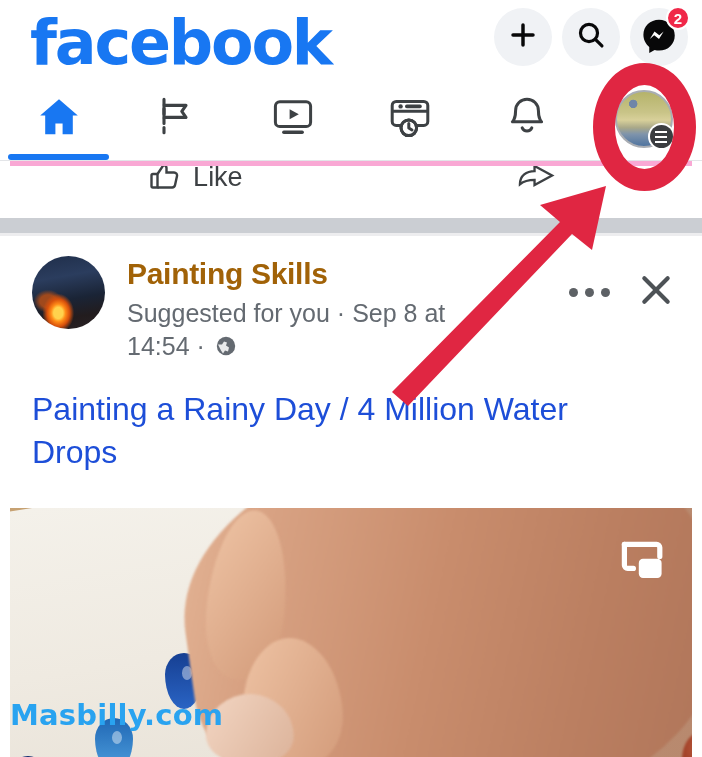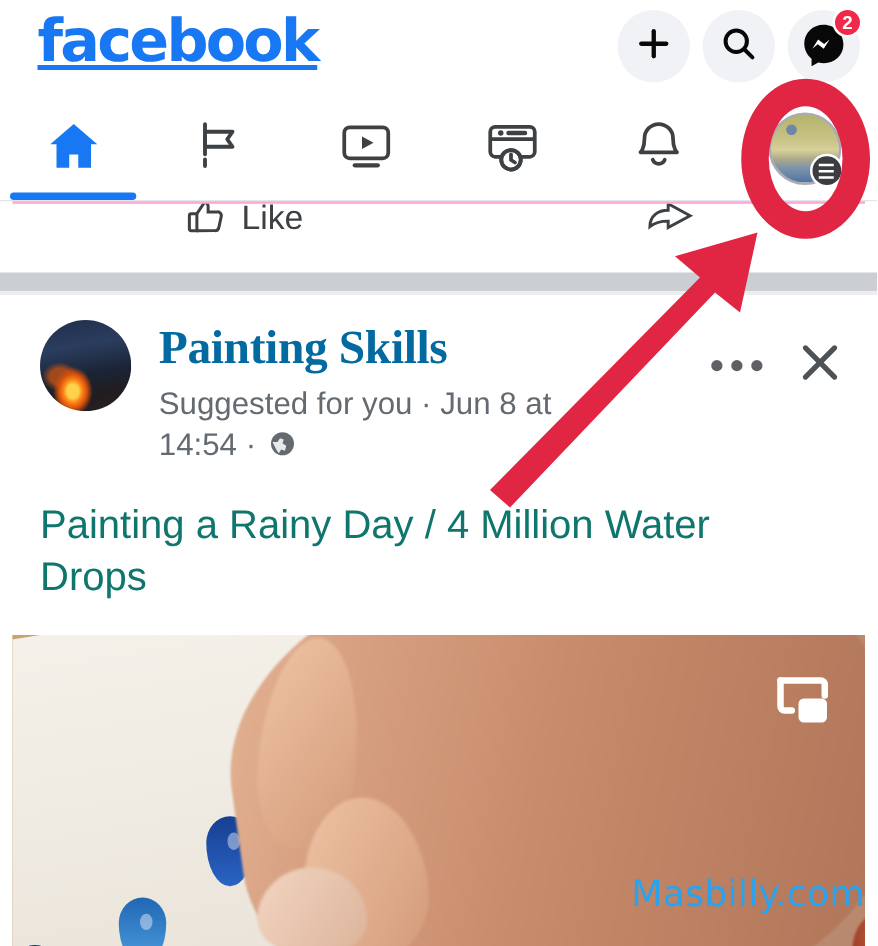--- a/index.html
+++ b/index.html
@@ -24,21 +24,21 @@
     background: #ffffff;
     border-top: 1px solid #e3e5e8;
   }
   .action-bar {
     position: absolute;
     top: 161px; left: 10px; right: 10px;
     height: 46px;
     display: flex;
     align-items: flex-start;
     justify-content: space-around;
-    border-top: 2px solid #f9a8d4;
+    border-top: 5px solid #f9a8d4;
     overflow: hidden;
   }
   .action-btn {
     display: flex;
     align-items: center;
     gap: 10px;
     height: 46px;
     margin-top: -12px;
   }
   .action-btn .lbl {
@@ -71,26 +71,25 @@
     background: #ffffff;
     z-index: 20;
   }
   .brand-row {
     position: relative;
     height: 78px;
   }
   .fb-wordmark {
     position: absolute;
     left: 30px; top: 6px;
-    font-size: 47px;
+    font-size: 62px;
     font-weight: 700;
     letter-spacing: -2.2px;
     color: #1877f2;
     font-family: "DejaVu Sans", sans-serif;
-    text-decoration: underline;
   }
   .top-actions {
     position: absolute;
     right: 14px; top: 8px;
     display: flex;
     gap: 10px;
   }
   .circle-btn {
     position: relative;
     width: 58px; height: 58px;
@@ -201,25 +200,25 @@
       radial-gradient(ellipse at 22% 62%, #a0491c 0 10%, transparent 18%),
       linear-gradient(170deg, #1f2e4a 0%, #2b3d5e 30%, #1a2436 58%, #221c1e 80%, #2a2224 100%);
     overflow: hidden;
   }
   .head-text {
     margin-left: 22px;
     flex: 1 1 auto;
     min-width: 0;
   }
   .page-name {
-    font-size: 38px;
+    font-size: 30px;
     font-weight: 700;
-    color: #0369a1;
+    color: #a16207;
     line-height: 1.2;
-    font-family: Liberation Serif, serif;
+    font-family: Liberation Sans, sans-serif;
     letter-spacing: -0.3px;
   }
   .meta {
     margin-top: 5px;
     font-size: 25px;
     color: #646a71;
     line-height: 1.32;
     max-width: 380px;
   }
   .meta .globe {
@@ -241,21 +240,21 @@
   }
   .dots i {
     width: 9px; height: 9px;
     border-radius: 50%;
     background: #5d6165;
     display: block;
   }
   .post-text {
     padding: 22px 30px 0 32px;
     font-size: 32px;
-    color: #0f766e;
+    color: #1d4ed8;
     line-height: 1.34;
     max-width: 640px;
   }
 
   
   .media {
     position: absolute;
     left: 10px; right: 10px;
     top: 272px;
     bottom: 0;
@@ -315,24 +314,24 @@
   }
   .blob {
     position: absolute;
     border-radius: 50%;
     filter: blur(1px);
   }
   .watermark {
     position: absolute;
     left: 0; right: 0;
     top: 190px;
-    text-align: right;
+    text-align: left;
     color: #29a3f0;
     font-size: 29px;
-    font-weight: 400;
+    font-weight: 700;
     letter-spacing: 0.2px;
     font-family: "DejaVu Sans", sans-serif;
     z-index: 6;
   }
   .pip-btn {
     position: absolute;
     right: 24px; top: 28px;
     width: 52px; height: 50px;
     z-index: 7;
   }
@@ -491,21 +490,21 @@
     </div>
   </div>
 
   <div class="post">
 
     <div class="post-head">
       <div class="page-avatar"></div>
       <div class="head-text">
         <div class="page-name">Painting Skills</div>
         <div class="meta">
-          <span>Suggested for you · Jun 8 at 14:54 · </span><span class="globe"><svg width="24" height="24" viewBox="0 0 24 24">
+          <span>Suggested for you · Sep 8 at 14:54 · </span><span class="globe"><svg width="24" height="24" viewBox="0 0 24 24">
                 <circle cx="12" cy="12" r="9.2" fill="#646a71"></circle>
                 <path d="M4 10.5h4l2-3 3 1-1 3 3 2-1 4-3-1-2 3-2-3z" fill="#ffffff" opacity="0.85"></path>
               </svg></span>
         </div>
       </div>
       <div class="head-ctrls">
         <div class="dots">
             <i></i>
             <i></i>
             <i></i>

